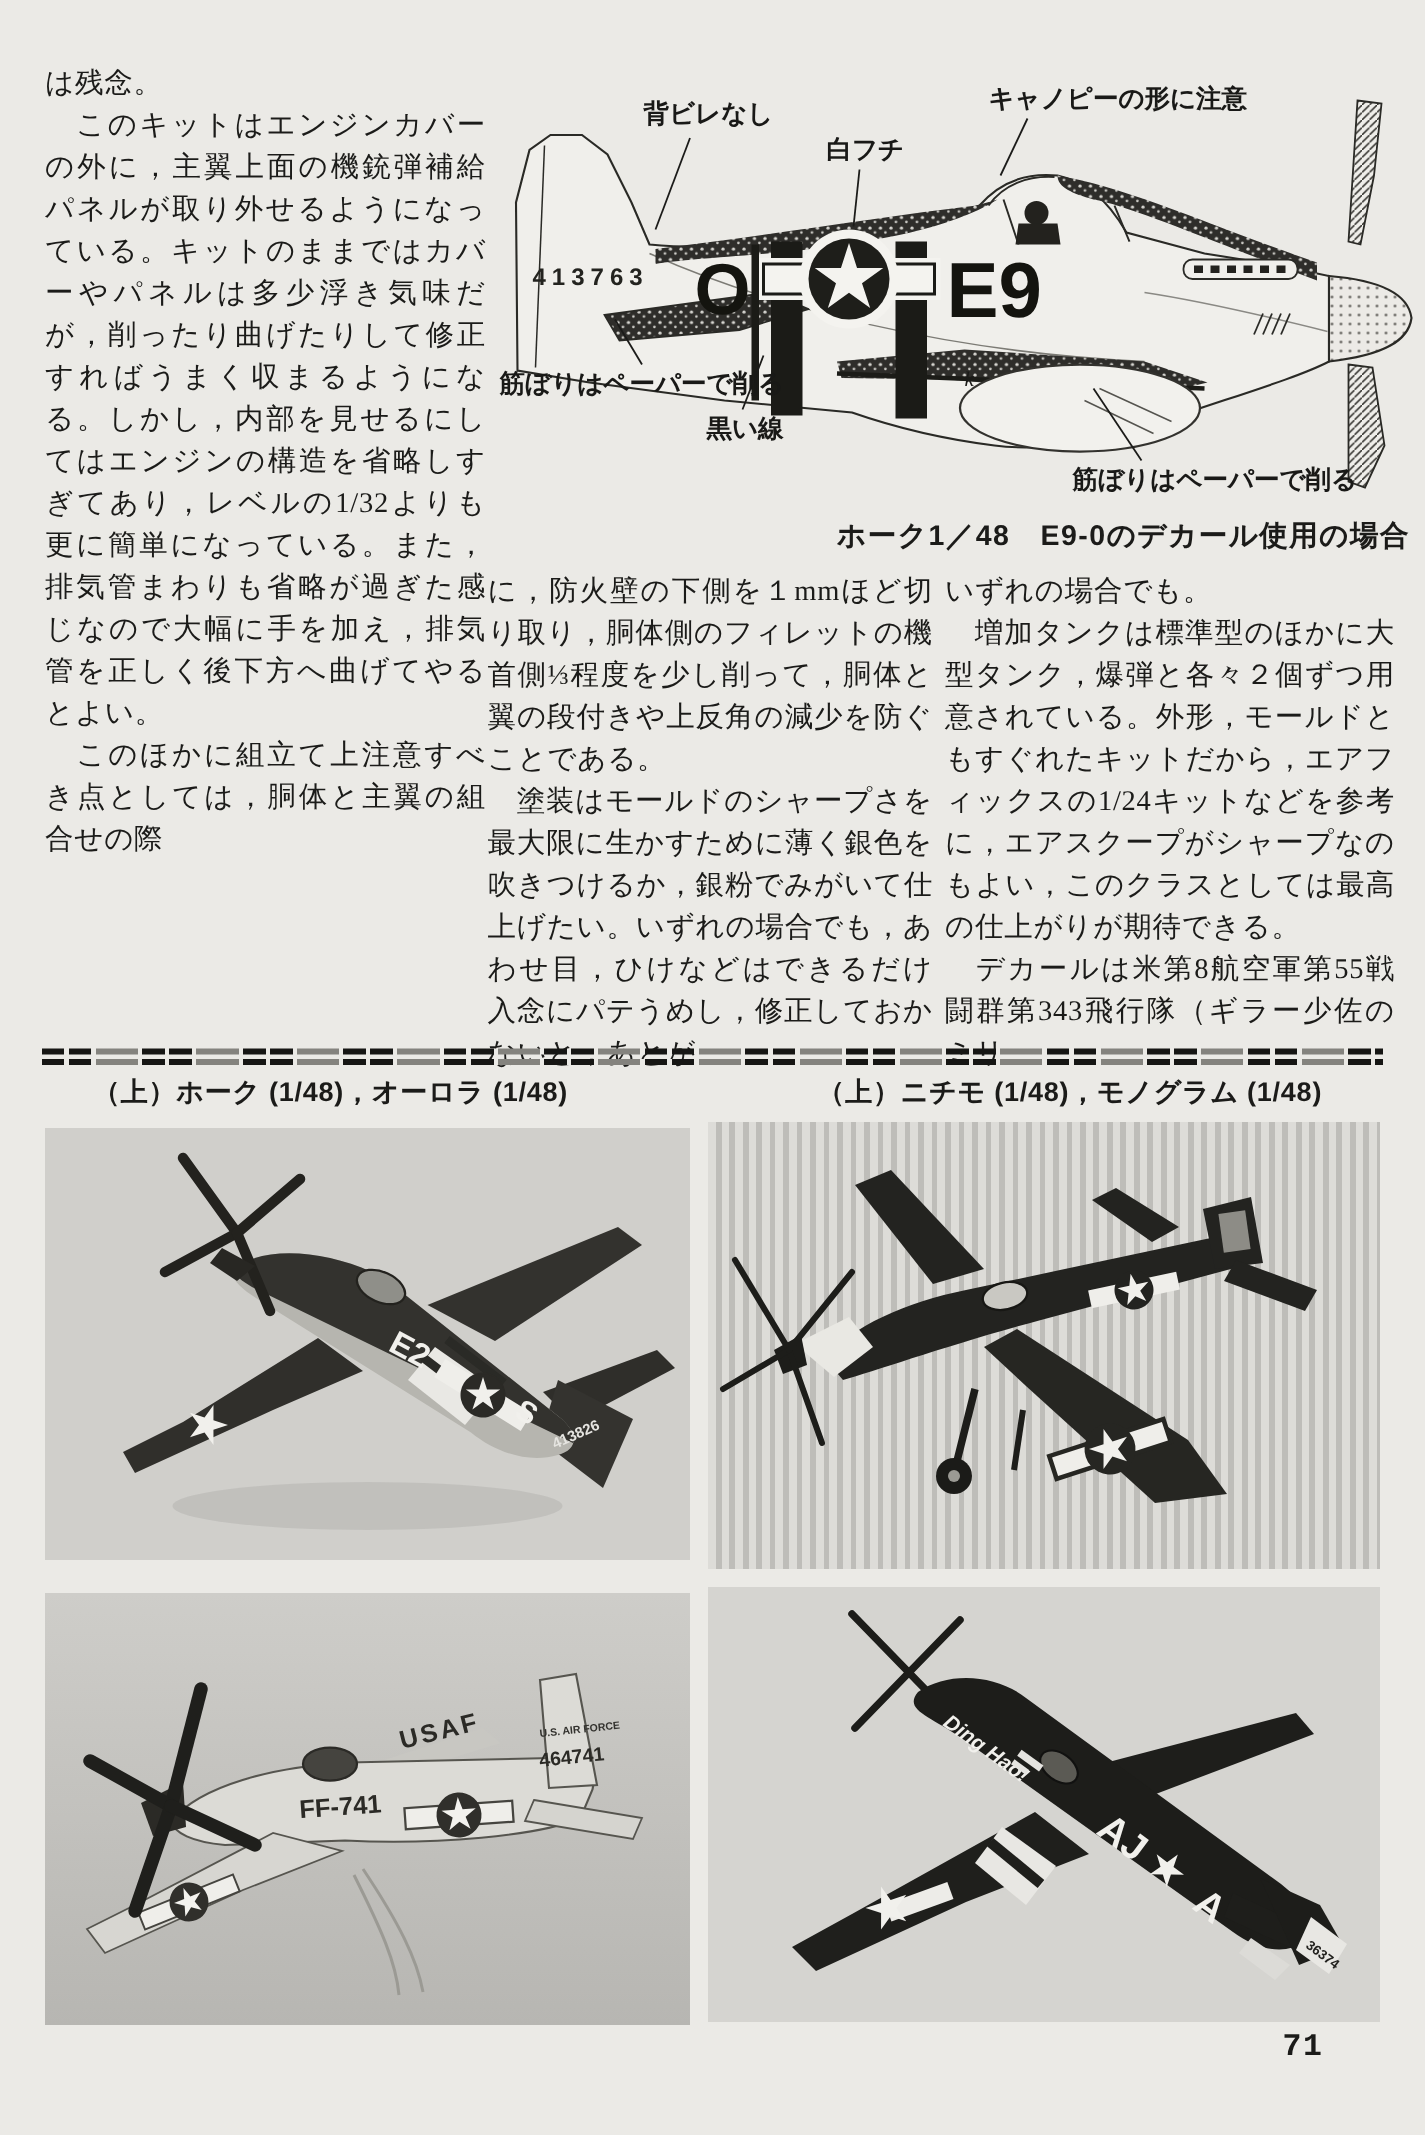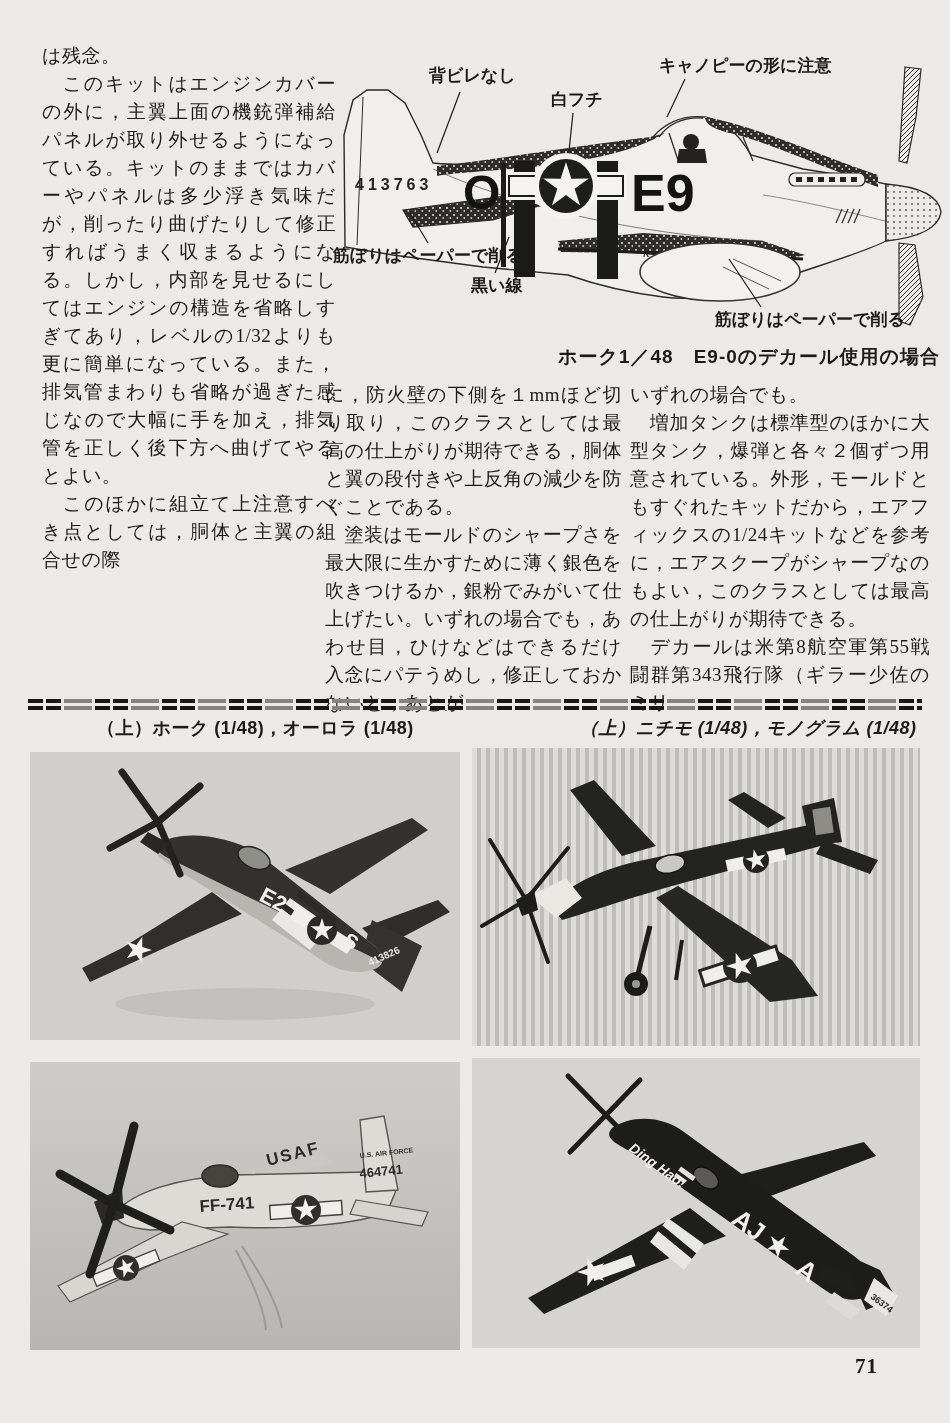--- a/index.html
+++ b/index.html
@@ -3,49 +3,49 @@
 <meta charset="utf-8">
 <style>
   html,body{margin:0;padding:0;}
   body{width:950px;height:1423px;position:relative;background:#ebeae6;
        font-family:"Liberation Serif","DejaVu Serif",serif;color:#1b1b19;overflow:hidden;}
   .abs{position:absolute;}
   
   .col{position:absolute;width:294px;font-size:19px;line-height:28px;
        text-align:justify;text-justify:inter-ideograph;letter-spacing:.5px;}
   .col p{margin:0;}
-  #col-left{left:30px;top:42px;margin-left:12px;}
+  #col-left{left:30px;top:42px;}
   #col-mid{left:325px;top:381px;width:297px;}
   #col-right{left:630px;top:381px;width:300px;}
   
   #diagram{left:333px;top:45px;width:615px;height:300px;}
   .dg-label{font-family:"Liberation Sans","DejaVu Sans",sans-serif;font-size:17px;font-weight:bold;fill:#191917;}
   .dg-serial{font-family:"Liberation Sans","DejaVu Sans",sans-serif;font-weight:bold;fill:#23231f;}
   .dg-code{font-family:"Liberation Sans","DejaVu Sans",sans-serif;font-weight:bold;fill:#14140f;}
   #diagram-caption{left:540px;top:344px;width:400px;font-family:"Liberation Sans","DejaVu Sans",sans-serif;
        font-size:19px;font-weight:bold;letter-spacing:1px;text-align:right;}
   
   #divider{left:28px;top:699px;width:894px;height:11px;}
   #divider .row{height:4px;background:repeating-linear-gradient(90deg,
       #161614 0 15px,#ebeae6 15px 18px,#161614 18px 33px,#ebeae6 33px 36px,
       #84837e 36px 64px,#ebeae6 64px 67px);}
   #divider .row + .row{margin-top:3px;}
   .photo-cap{position:absolute;top:716px;font-family:"Liberation Sans","DejaVu Sans",sans-serif;
-      font-size:18px;font-weight:bold;letter-spacing:.5px;margin-left:35px;}
-  #cap-left{left:62px;} #cap-right{left:545px;font-style:italic;}
+      font-size:18px;font-weight:bold;letter-spacing:.5px;}
+  #cap-left{left:62px;} #cap-right{left:545px;}
   
   .photo{position:absolute;overflow:hidden;}
   #photo-hawk   {left:30px; top:752px; width:430px;height:288px;background:#d0cfcb;}
   #photo-nichimo{left:472px;top:748px; width:448px;height:298px;
       background:repeating-linear-gradient(90deg,#dddcd8 0 5px,#bebdb9 5px 9px);}
   #photo-aurora {left:30px; top:1062px;width:430px;height:288px;
       background:linear-gradient(#cecdc9,#b7b6b2);}
   #photo-monogram{left:472px;top:1058px;width:448px;height:290px;background:#d5d4d0;}
   .mk{font-family:"Liberation Sans","DejaVu Sans",sans-serif;font-weight:bold;}
-  #page-number{left:855px;top:1354px;font-family:Liberation Serif, serif;
+  #page-number{left:855px;top:1354px;font-family:Liberation Mono, monospace;
       font-size:21px;font-weight:bold;letter-spacing:1px;}
 </style>
 </head>
 <body>
 
 <div>
 
   <div class="col" id="col-left">
     <p>は残念。</p>
     <p>　このキットはエンジンカバーの外に，主翼上面の機銃弾補給パネルが取り外せるようになっている。キットのままではカバーやパネルは多少浮き気味だが，削ったり曲げたりして修正すればうまく収まるようになる。しかし，内部を見せるにしてはエンジンの構造を省略しすぎてあり，レベルの1/32よりも更に簡単になっている。また，排気管まわりも省略が過ぎた感じなので大幅に手を加え，排気管を正しく後下方へ曲げてやるとよい。</p>
@@ -148,21 +148,21 @@
       <text class="dg-label" x="218" y="60">白フチ</text>
       <text class="dg-label" x="326" y="26">キャノピーの形に注意</text>
       <text class="dg-label" x="0" y="216">筋ぼりはペーパーで削る</text>
       <text class="dg-label" x="138" y="246">黒い線</text>
       <text class="dg-label" x="382" y="280">筋ぼりはペーパーで削る</text>
     </svg>
   </div>
   <div class="abs" id="diagram-caption">ホーク1／48　E9-0のデカール使用の場合</div>
 
   <div class="col" id="col-mid">
-    <p>に，防火壁の下側を１mmほど切り取り，このクラスとしては最高の仕上がりが期待できる，胴体と翼の段付きや上反角の減少を防ぐことである。</p>
+    <p>に，防火壁の下側を１mmほど切り取り，胴体側のフィレットの機首側⅓程度を少し削って，胴体と翼の段付きや上反角の減少を防ぐことである。</p>
     <p>　塗装はモールドのシャープさを最大限に生かすために薄く銀色を吹きつけるか，銀粉でみがいて仕上げたい。いずれの場合でも，あわせ目，ひけなどはできるだけ入念にパテうめし，修正しておかないと，あとが</p>
   </div>
   <div class="col" id="col-right">
     <p>いずれの場合でも。</p>
     <p>　増加タンクは標準型のほかに大型タンク，爆弾と各々２個ずつ用意されている。外形，モールドともすぐれたキットだから，エアフィックスの1/24キットなどを参考に，エアスクープがシャープなのもよい，このクラスとしては最高の仕上がりが期待できる。</p>
     <p>　デカールは米第8航空軍第55戦闘群第343飛行隊（ギラー少佐のミリ</p>
   </div>
 
   <div class="abs" id="divider">
     <div class="row"></div>

